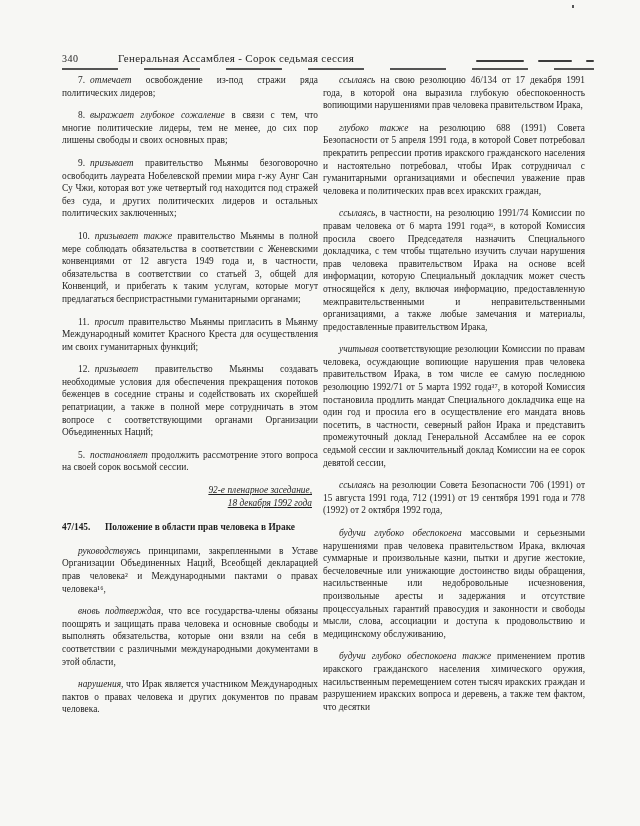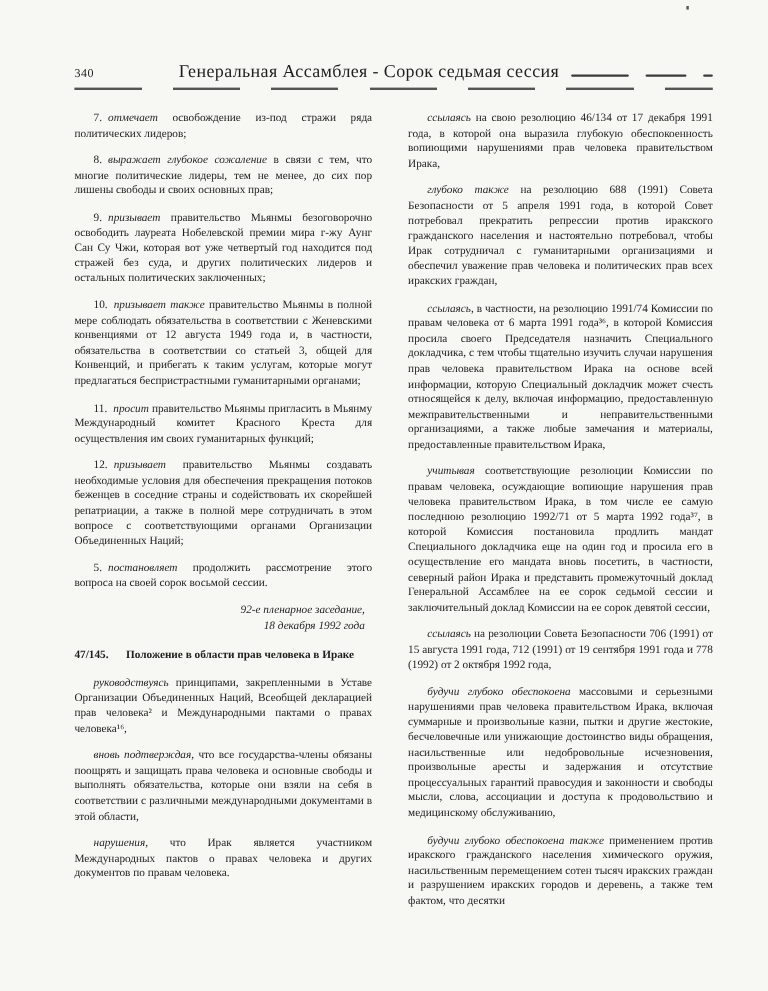--- a/index.html
+++ b/index.html
@@ -9,41 +9,41 @@
     font-family: "Liberation Serif", "DejaVu Serif", serif;
     color: #1e1e1e;
     overflow: hidden;
     -webkit-font-smoothing: antialiased;
   }
   .page { padding: 52px 46px 0 62px; }
 
   
   .header { display: flex; align-items: baseline; font-size: 10px; }
   .pageno { width: 56px; letter-spacing: 0.5px; }
-  .htitle { flex: 1; text-align: right; font-size: 15px; letter-spacing: 0.3px; white-space: nowrap; }
+  .htitle { flex: 1; text-align: left; font-size: 11px; letter-spacing: 0.3px; white-space: nowrap; }
   .hseg-wrap { display: flex; align-items: center; gap: 14px; margin-left: 10px; }
   .hseg { display: inline-block; height: 2px; background: #3b3b3b; border-radius: 1px; }
   .hseg.s1 { width: 48px; } .hseg.s2 { width: 34px; } .hseg.s3 { width: 8px; }
   .hrule {
     height: 2px; margin-top: 4px;
     background: repeating-linear-gradient(90deg, #383838 0 56px, transparent 56px 82px);
     opacity: 0.85;
   }
 
   
-  .cols { display: flex; gap: 30px; margin-top: 18px; }
+  .cols { display: flex; gap: 5px; margin-top: 4px; }
   .col { font-size: 9.4px; line-height: 12.6px; text-align: justify; }
   .col.left  { width: 256px; }
   .col.right { width: 262px; }
 
   p.para { margin: 0 0 10px; text-indent: 16px; }
   .pnum { margin-right: 5px; }
   i.lead { font-style: italic; }
 
-  .adoption { text-align: right; font-style: italic; margin: 1px 6px 12px 0; }
+  .adoption { text-align: right; font-style: italic; margin: 1px 6px 12px 0; text-decoration: underline; }
   .adoption div { line-height: 12.6px; }
 
   .res-head { display: flex; gap: 7px; font-weight: bold; margin: 2px 0 11px; text-align: left; }
   .res-num { flex: 0 0 36px; }
   .res-title { flex: 1; }
 
   .assembly { font-style: italic; text-indent: 16px; margin: 0 0 10px; text-align: left; }
 
   
   .dot { position: absolute; top: 5px; left: 572px; width: 2px; height: 3px; background: #555; }
@@ -93,17 +93,17 @@
       <p class="para"><i class="lead">нарушения</i><span>, что Ирак является участником Международных пактов о правах человека и других документов по правам человека.</span></p>
     </div>
 
     <div class="col right">
       <p class="para"><i class="lead">ссылаясь</i><span> на свою резолюцию 46/134 от 17 декабря 1991 года, в которой она выразила глубокую обеспокоенность вопиющими нарушениями прав человека правительством Ирака,</span></p>
       <p class="para"><i class="lead">глубоко также</i><span> на резолюцию 688 (1991) Совета Безопасности от 5 апреля 1991 года, в которой Совет потребовал прекратить репрессии против иракского гражданского населения и настоятельно потребовал, чтобы Ирак сотрудничал с гуманитарными организациями и обеспечил уважение прав человека и политических прав всех иракских граждан,</span></p>
       <p class="para"><i class="lead">ссылаясь</i><span>, в частности, на резолюцию 1991/74 Комиссии по правам человека от 6 марта 1991 года³⁶, в которой Комиссия просила своего Председателя назначить Специального докладчика, с тем чтобы тщательно изучить случаи нарушения прав человека правительством Ирака на основе всей информации, которую Специальный докладчик может счесть относящейся к делу, включая информацию, предоставленную межправительственными и неправительственными организациями, а также любые замечания и материалы, предоставленные правительством Ирака,</span></p>
       <p class="para"><i class="lead">учитывая</i><span> соответствующие резолюции Комиссии по правам человека, осуждающие вопиющие нарушения прав человека правительством Ирака, в том числе ее самую последнюю резолюцию 1992/71 от 5 марта 1992 года³⁷, в которой Комиссия постановила продлить мандат Специального докладчика еще на один год и просила его в осуществление его мандата вновь посетить, в частности, северный район Ирака и представить промежуточный доклад Генеральной Ассамблее на ее сорок седьмой сессии и заключительный доклад Комиссии на ее сорок девятой сессии,</span></p>
       <p class="para"><i class="lead">ссылаясь</i><span> на резолюции Совета Безопасности 706 (1991) от 15 августа 1991 года, 712 (1991) от 19 сентября 1991 года и 778 (1992) от 2 октября 1992 года,</span></p>
       <p class="para"><i class="lead">будучи глубоко обеспокоена</i><span> массовыми и серьезными нарушениями прав человека правительством Ирака, включая суммарные и произвольные казни, пытки и другие жестокие, бесчеловечные или унижающие достоинство виды обращения, насильственные или недобровольные исчезновения, произвольные аресты и задержания и отсутствие процессуальных гарантий правосудия и законности и свободы мысли, слова, ассоциации и доступа к продовольствию и медицинскому обслуживанию,</span></p>
-      <p class="para"><i class="lead">будучи глубоко обеспокоена также</i><span> применением против иракского гражданского населения химического оружия, насильственным перемещением сотен тысяч иракских граждан и разрушением иракских городов и деревень, а также тем фактом, что десятки</span></p>
+      <p class="para"><i class="lead">будучи глубоко обеспокоена также</i><span> применением против иракского гражданского населения химического оружия, насильственным перемещением сотен тысяч иракских граждан и разрушением иракских вопроса и деревень, а также тем фактом, что десятки</span></p>
     </div>
 
   </div>
 </div>
 
 </body></html>

